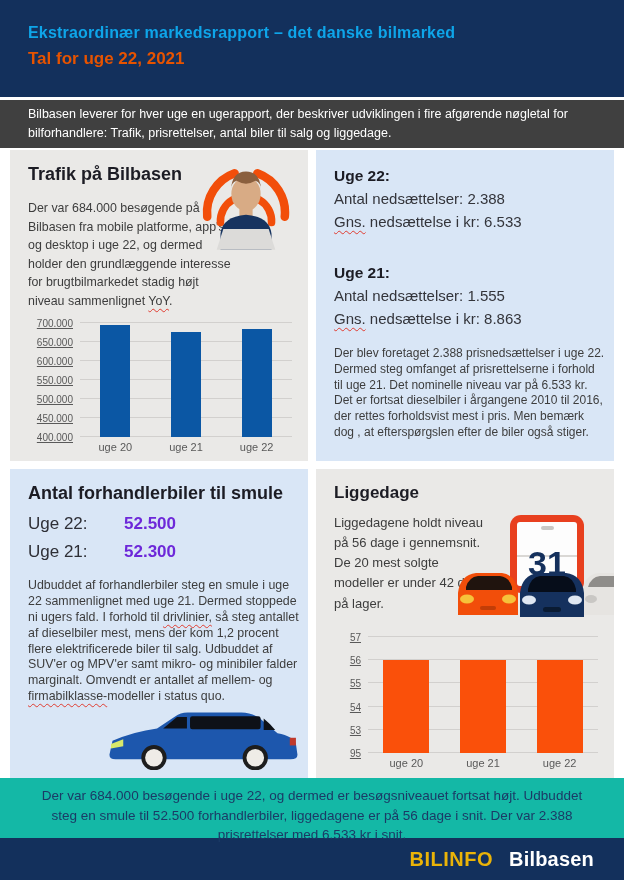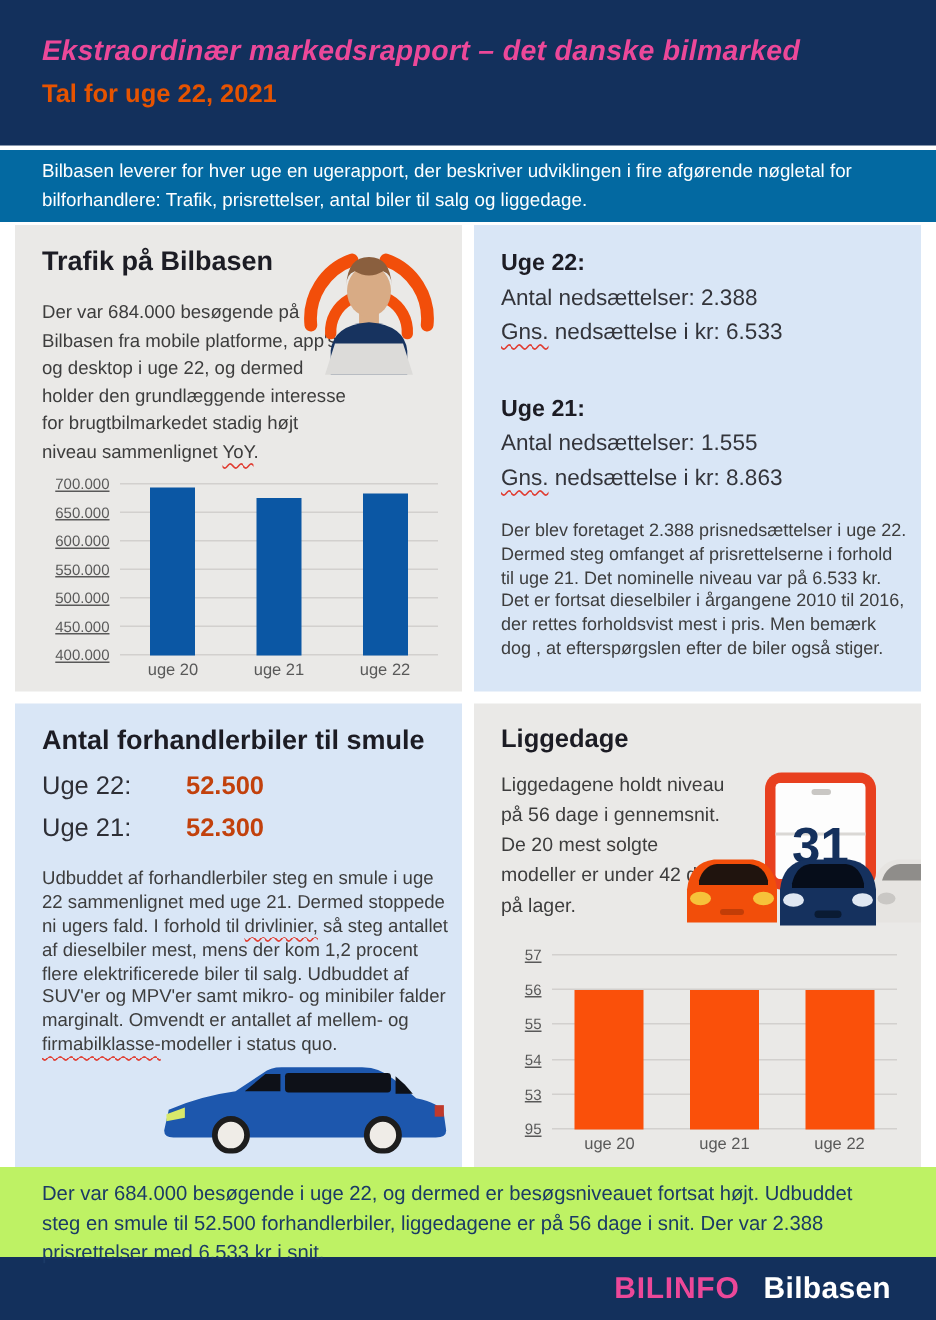--- a/index.html
+++ b/index.html
@@ -1,25 +1,25 @@
 <!DOCTYPE html>
 <html><head>
 <meta charset="utf-8">
 <style>
   html,body{margin:0;padding:0;background:#ffffff;}
   .page{position:relative;width:624px;height:880px;background:#ffffff;overflow:hidden;
         font-family:"Liberation Sans",sans-serif;}
 
   
   .hdr{background:#13305c;height:97px;box-sizing:border-box;padding:24px 28px 0;}
-  .hdr h1{margin:0 0 7px;color:#ec4899;font-size:19px;letter-spacing:.2px;font-style:italic;}
+  .hdr h1{margin:0 0 7px;color:#0ea5e9;font-size:16px;letter-spacing:.2px;}
   .hdr h2{margin:0;color:#e65300;font-size:17px;}
 
   
-  .intro{background:#0369a1;height:48px;margin-top:3px;display:flex;align-items:center;
+  .intro{background:#404040;height:48px;margin-top:3px;display:flex;align-items:center;
          box-sizing:border-box;padding:0 26px 0 28px;}
   .intro p{margin:0;color:#ffffff;font-size:12.5px;line-height:1.5;}
 
   
   .grid{display:grid;grid-template-columns:1fr 1fr;grid-template-rows:311px 309px;gap:8px;
         margin:2px 10px 0;}
   .panel{box-sizing:border-box;position:relative;overflow:hidden;padding:14px 8px 0 18px;}
   .panel.gray{background:#eae9e7;}
   .panel.blue{background:#d9e6f6;}
   .panel h3{margin:0;color:#1c1c24;font-size:18px;}
@@ -43,44 +43,44 @@
   
   .panel-price h3{font-size:16.5px;margin-bottom:5px;}
   .stat{margin:0;font-size:15px;line-height:23px;color:#33343a;}
   .statb{margin:0;font-size:15.5px;line-height:23px;font-weight:bold;color:#1c1c24;}
   .gap28{height:28px;}
   .price-body{margin:16px 0 0;font-size:12px;line-height:1.32;color:#3d3d3d;max-width:286px;}
 
   
   .statrow{display:flex;font-size:17px;line-height:28px;color:#2e2f36;}
   .statrow .lab{width:96px;}
-  .statrow strong{color:#c2410c;}
+  .statrow strong{color:#6d28d9;}
   .dealers-stats{margin-top:6px;}
   .dealers-body{margin:12px 0 0;font-size:12.4px;line-height:1.28;color:#3d3d3d;max-width:292px;}
   .car-side{position:absolute;right:8px;bottom:4px;}
 
   
   .panel-lig h3{font-size:17px;}
   .lig-row{display:flex;margin-top:10px;}
   .lig-body{width:156px;margin:0;font-size:13px;line-height:1.55;color:#3d3d3d;}
   .lig-ill{flex:1;position:relative;height:112px;}
   .lig-ill svg{position:absolute;right:-10px;bottom:2px;}
 
   
   .sq{text-decoration:underline;text-decoration-style:wavy;text-decoration-color:#e03c31;
       text-decoration-thickness:1px;text-underline-offset:3px;}
 
   
-  .band{background:#bef264;height:60px;box-sizing:border-box;padding:8px 28px;}
+  .band{background:#14b8a6;height:60px;box-sizing:border-box;padding:8px 28px;text-align:center;}
   .band p{margin:0;color:#1b3a66;font-size:13.5px;line-height:1.45;}
 
   
   .ftr{background:#13305c;height:42px;display:flex;align-items:center;justify-content:flex-end;
        gap:16px;box-sizing:border-box;padding:0 30px;}
-  .b1{color:#ec4899;font-weight:bold;font-size:20px;letter-spacing:.5px;}
+  .b1{color:#eab308;font-weight:bold;font-size:20px;letter-spacing:.5px;}
   .b2{color:#ffffff;font-weight:bold;font-size:20px;letter-spacing:.2px;}
 </style>
 </head>
 <body>
 
 <div class="page">
 
   <header class="hdr">
     <h1>Ekstraordinær markedsrapport – det danske bilmarked</h1>
     <h2>Tal for uge 22, 2021</h2>

